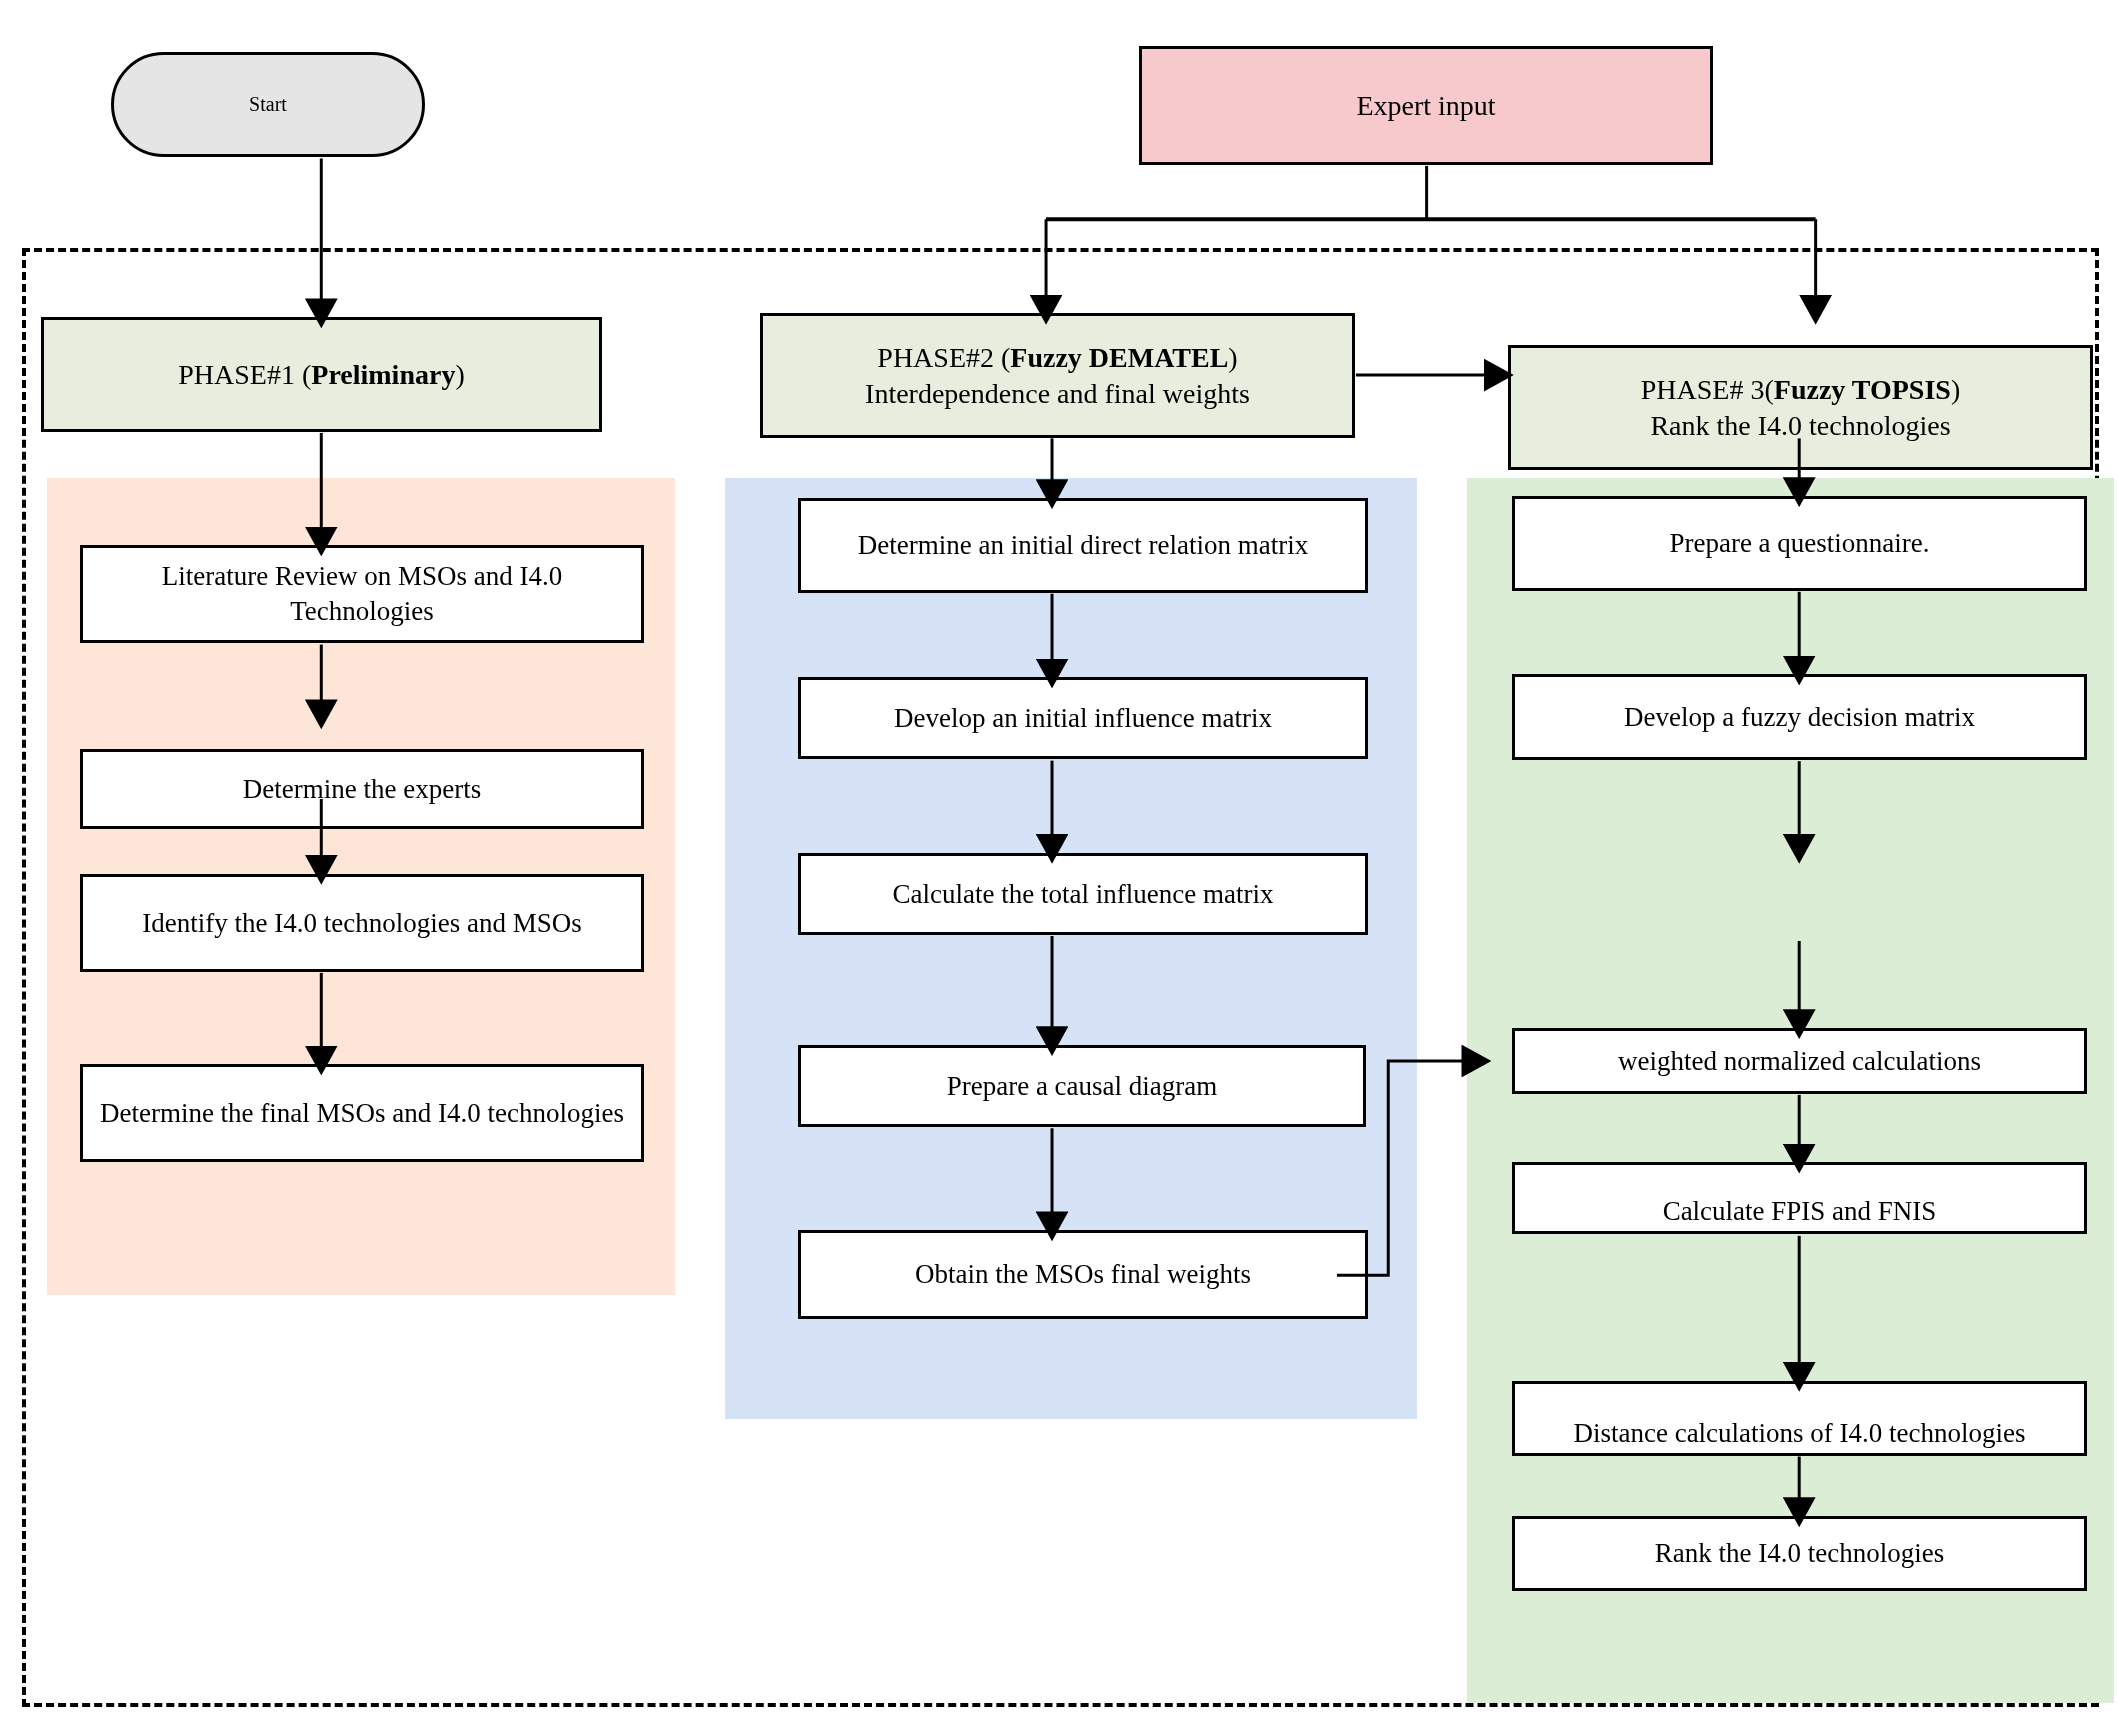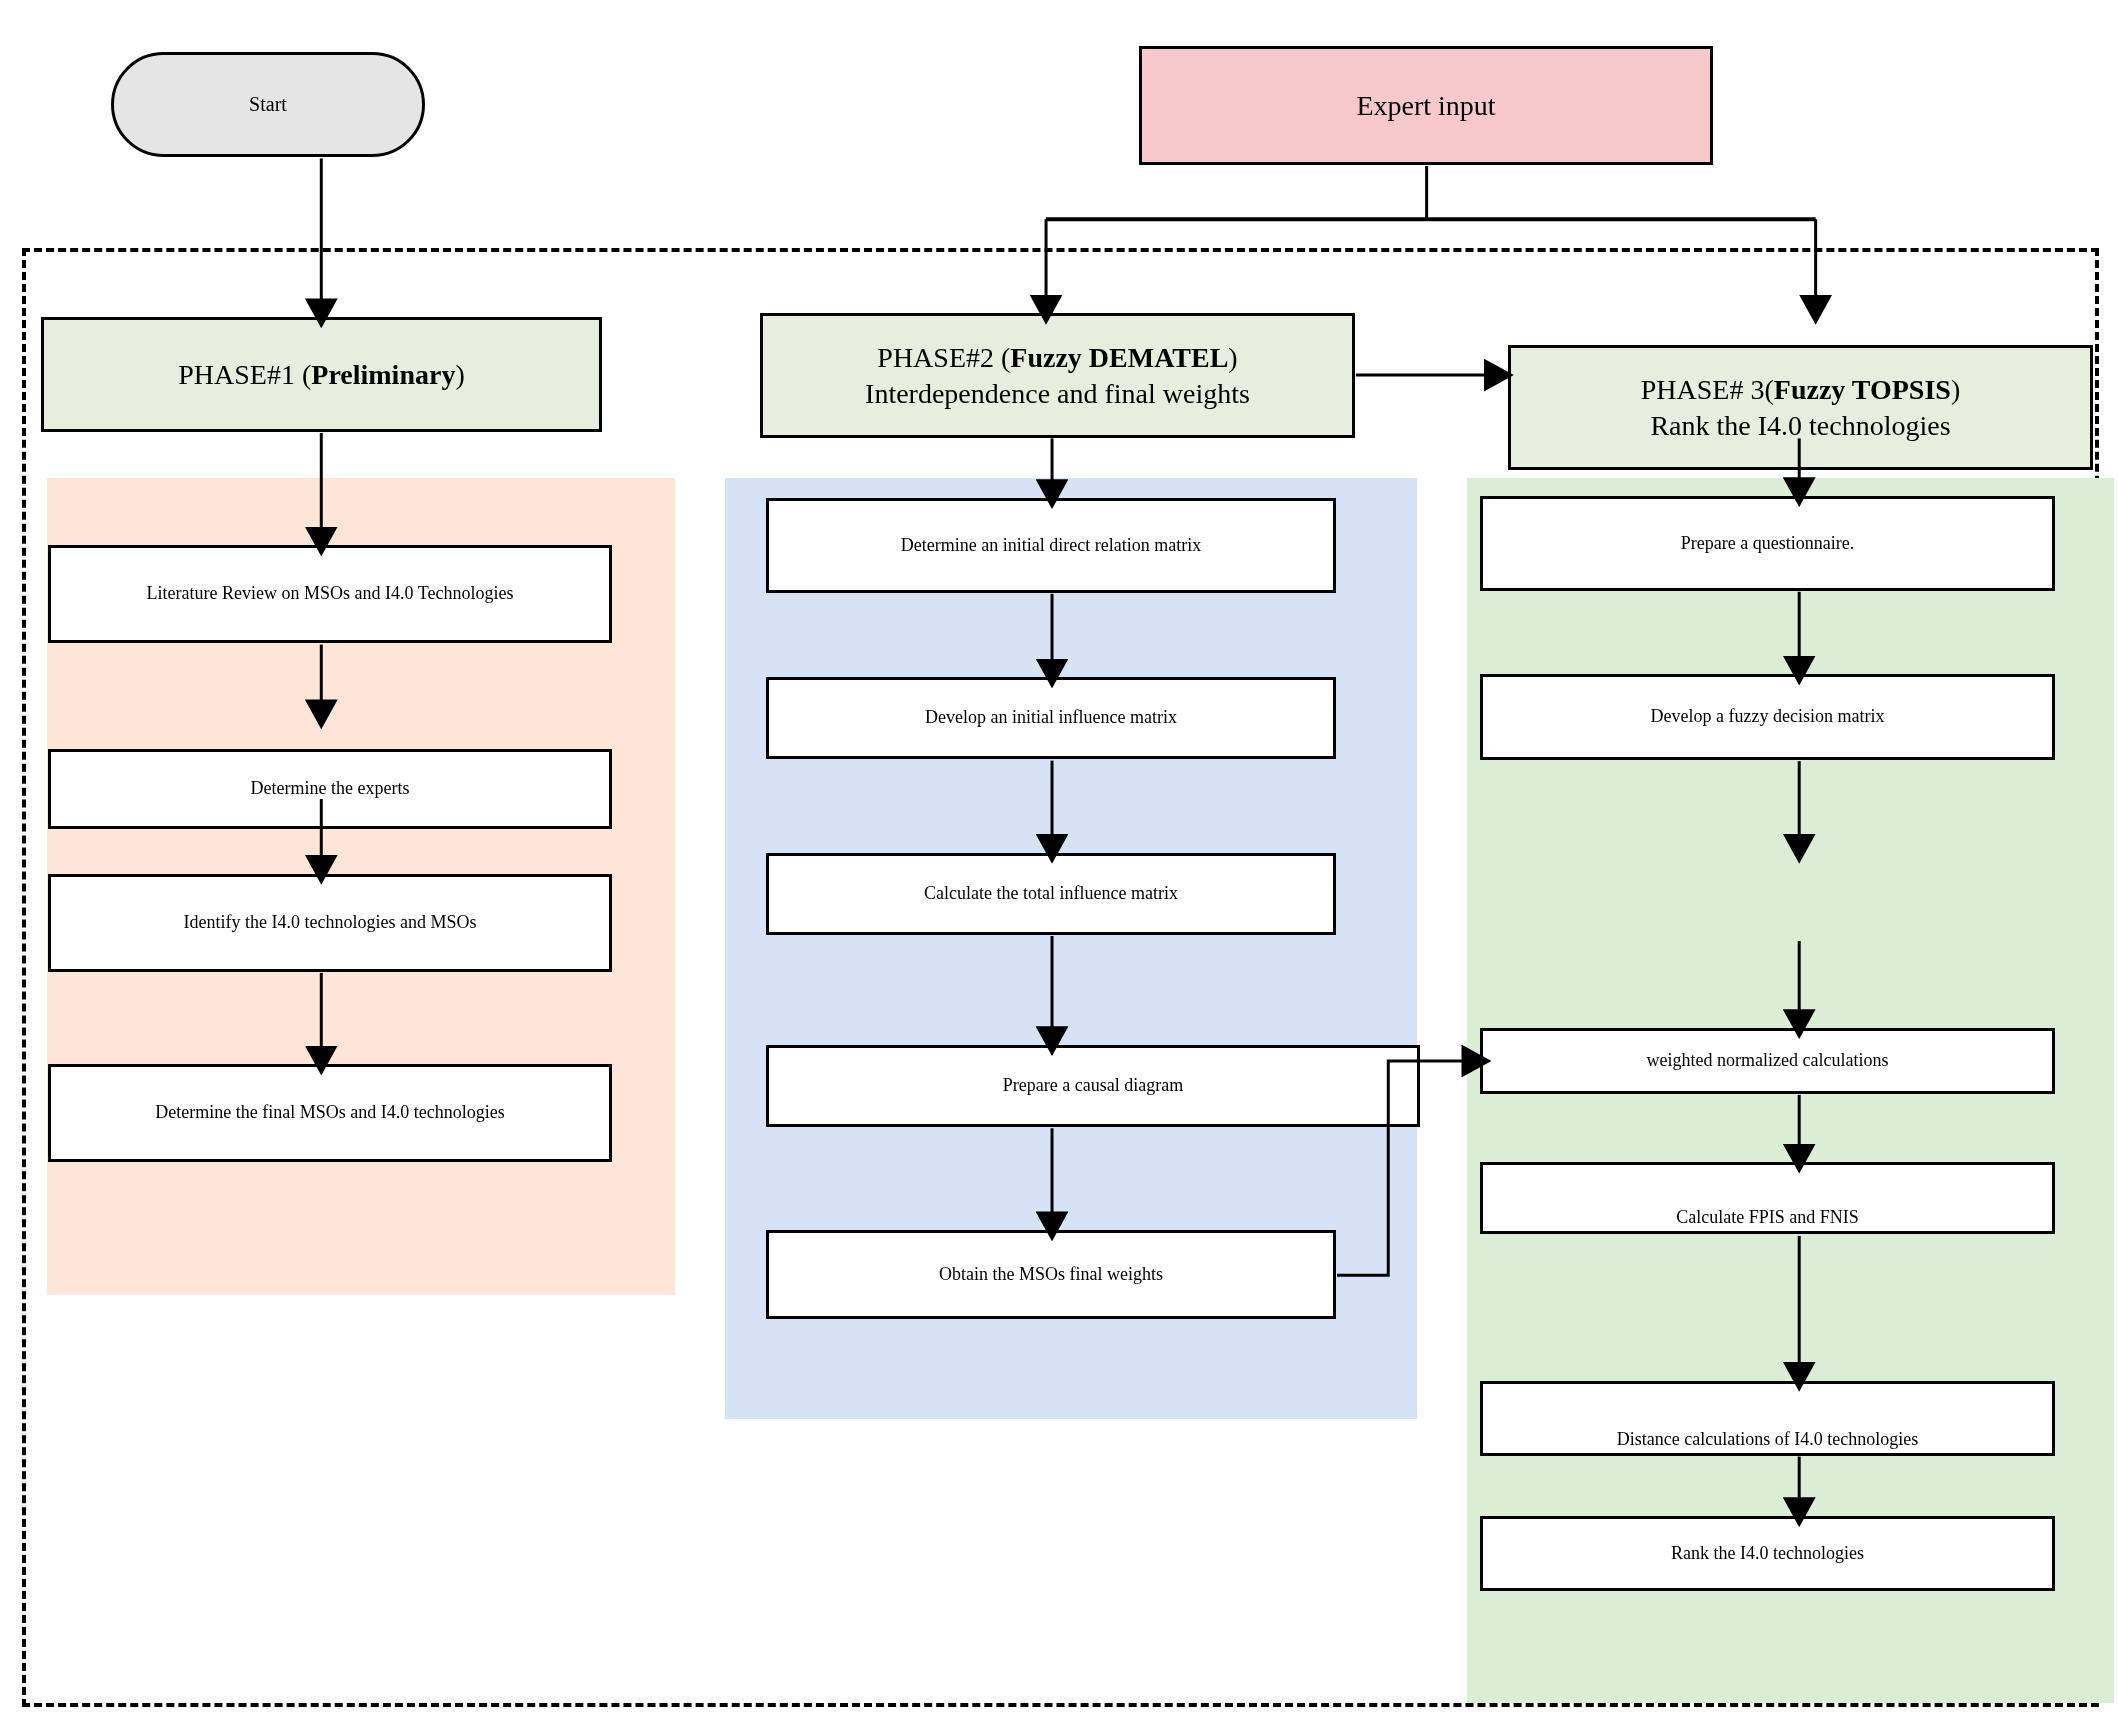--- a/index.html
+++ b/index.html
@@ -29,21 +29,22 @@
     box-sizing:border-box;
     display:flex;align-items:center;justify-content:center;
     text-align:center;
     color:#000000;
     line-height:1.28;
     padding:2px 9px;
   }
   .node-step{
     background:#ffffff;
     border:3px solid #000000;
-    font-size:18px;
+    font-size:27px;
+    margin-left:32px;
   }
   .node-phase{
     background:#E7EEDD;
     border:3px solid #000000;
     font-size:28px;
   }
   .node-terminal{
     background:#e5e5e5;
     border:3.5px solid #000000;
     border-radius:105px;
@@ -114,21 +115,21 @@
 
   <div class="node node-step" style="left:766px;top:498px;width:570px;height:95px;">
     <span>Determine an initial direct relation matrix</span>
   </div>
   <div class="node node-step" style="left:766px;top:677px;width:570px;height:82px;">
     <span>Develop an initial influence matrix</span>
   </div>
   <div class="node node-step" style="left:766px;top:853px;width:570px;height:82px;">
     <span>Calculate the total influence matrix</span>
   </div>
-  <div class="node node-step" style="left:766px;top:1045px;width:654px;height:82px;">
+  <div class="node node-step" style="left:766px;top:1045px;width:568px;height:82px;">
     <span>Prepare a causal diagram</span>
   </div>
   <div class="node node-step" style="left:766px;top:1230px;width:570px;height:89px;">
     <span>Obtain the MSOs final weights</span>
   </div>
 
   <div class="node node-step" style="left:1480px;top:496px;width:575px;height:95px;">
     <span>Prepare a questionnaire.</span>
   </div>
   <div class="node node-step" style="left:1480px;top:674px;width:575px;height:86px;">

